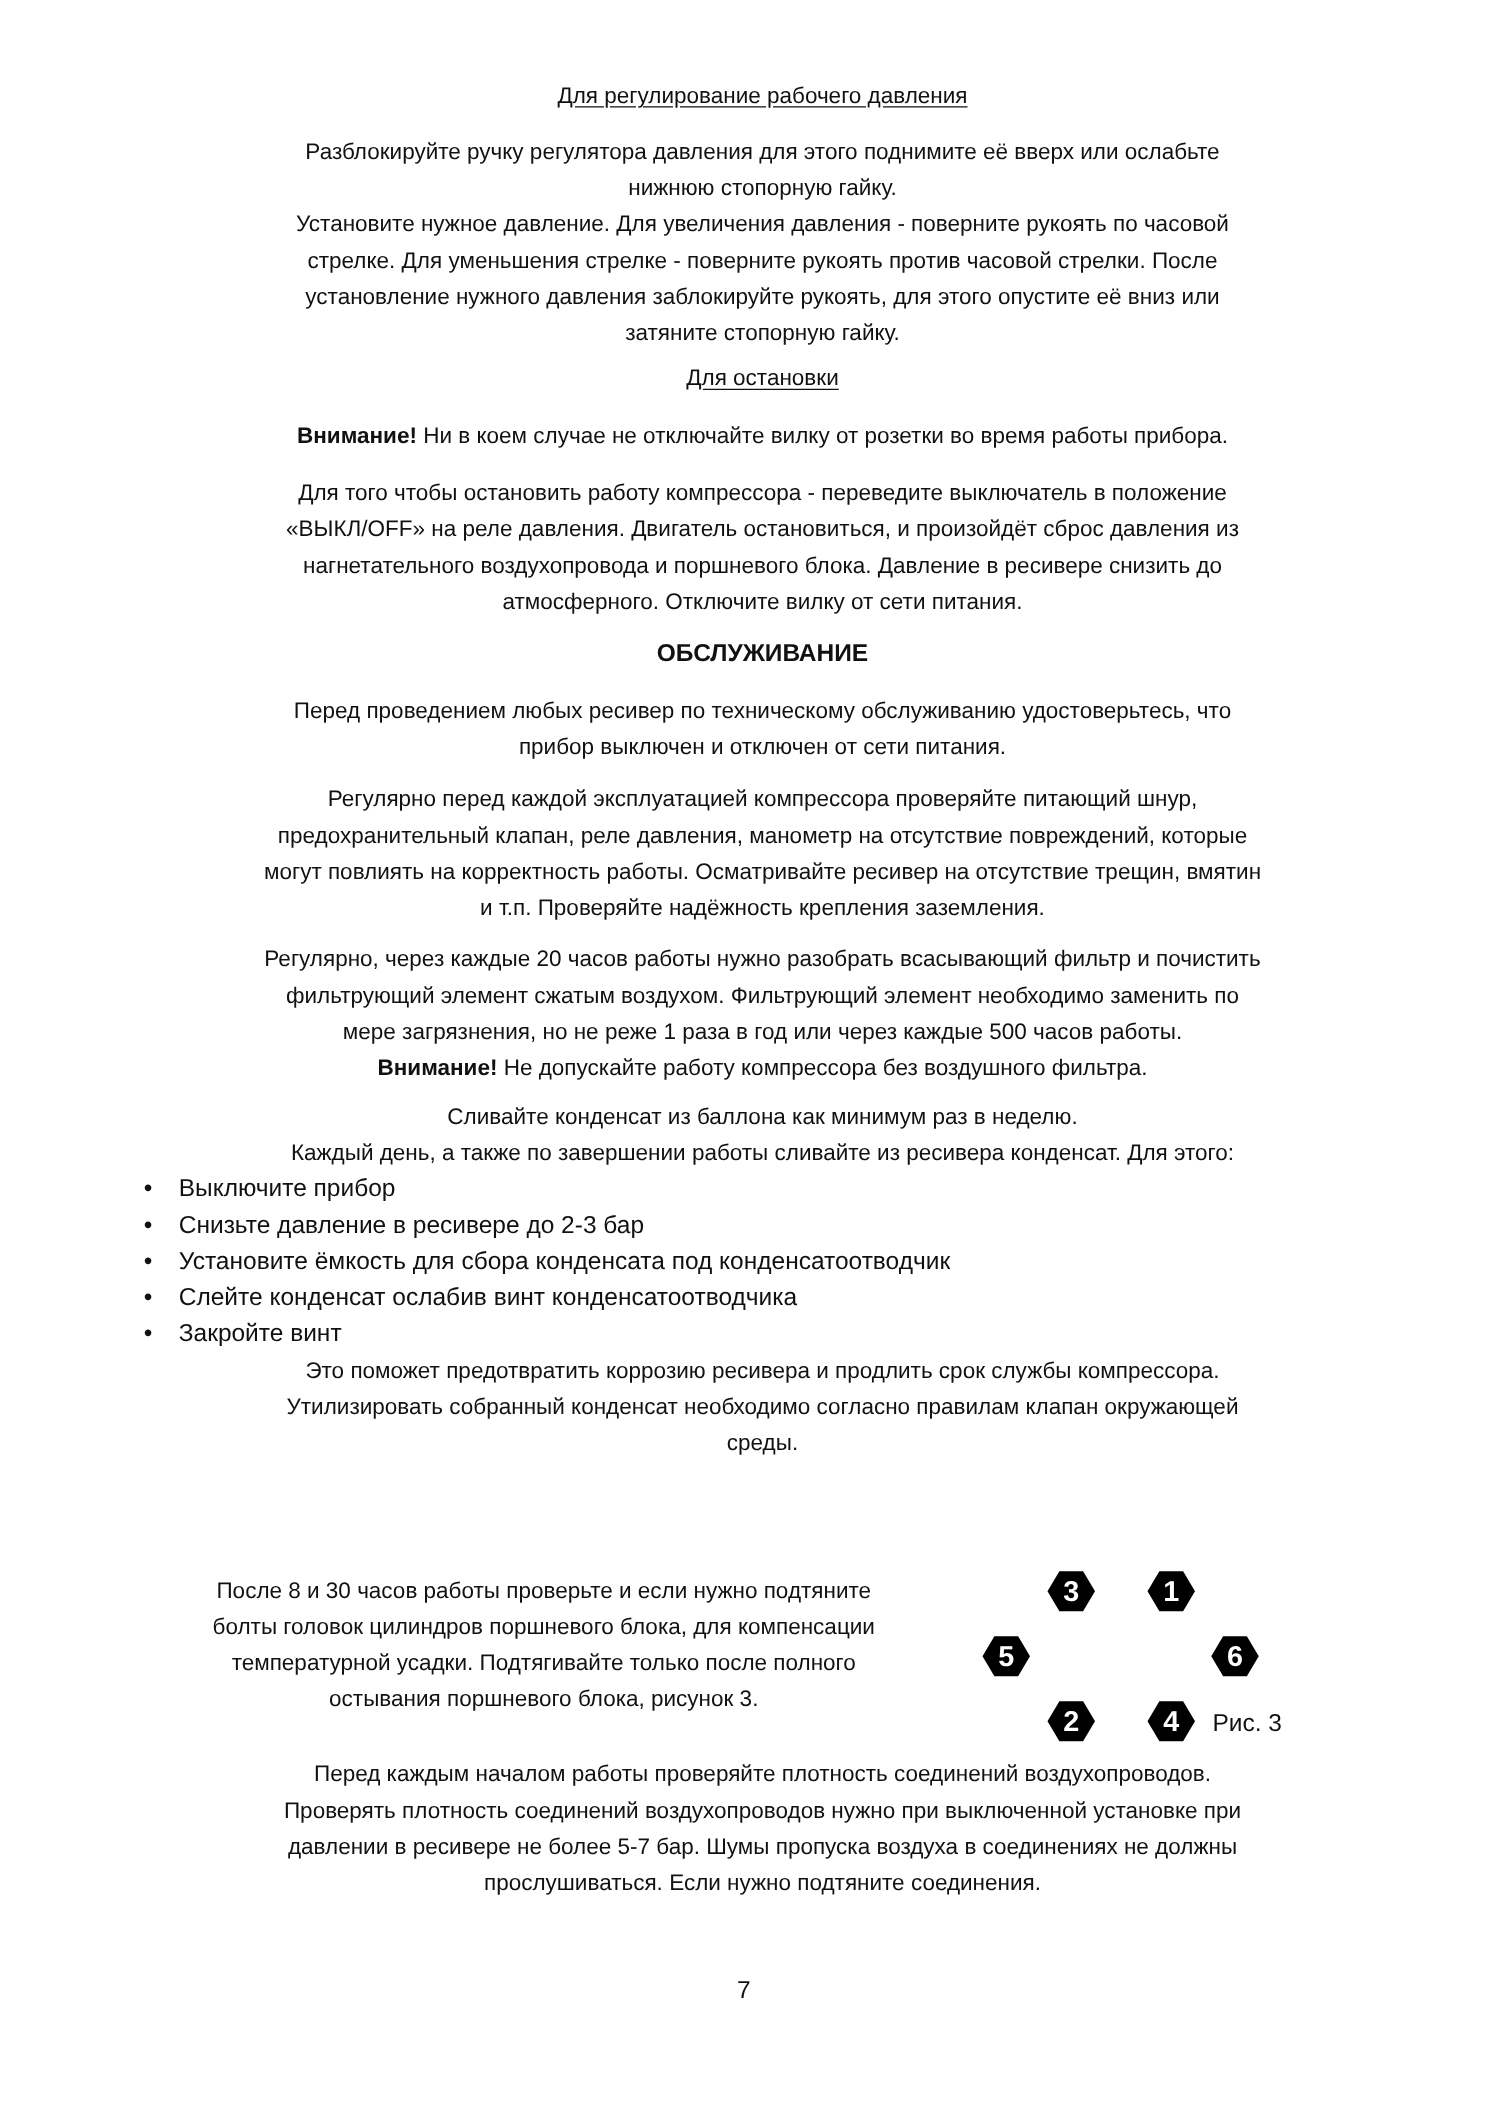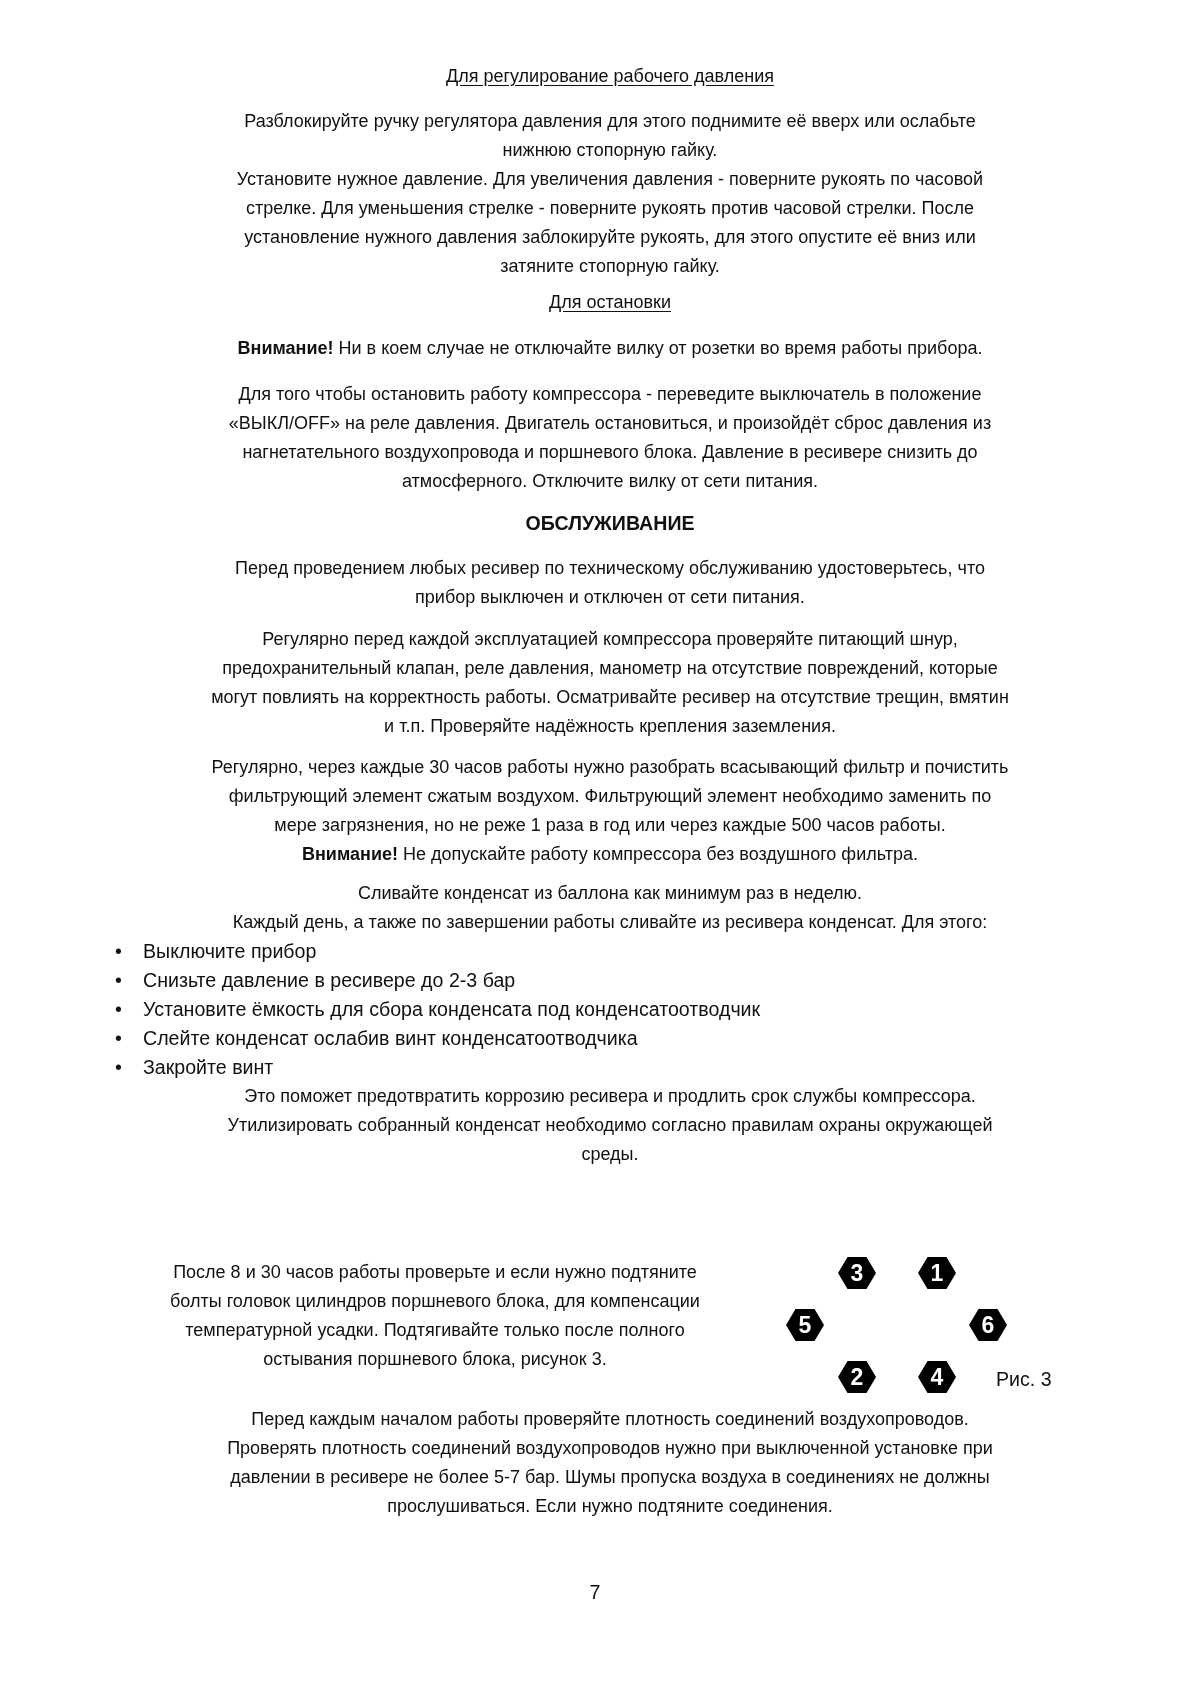--- a/index.html
+++ b/index.html
@@ -8,21 +8,21 @@
   .page { position: absolute; left: 0; top: 0; width: 1190px; height: 1682px; }
   .blk { position: absolute; left: 115px; width: 990px; font-size: 18px; line-height: 29px; margin: 0; text-align: center; }
   .ul { text-decoration: underline; text-underline-offset: 3px; }
   .b { font-weight: bold; }
   .heading { position: absolute; left: 115px; width: 990px; text-align: center; font-weight: bold; font-size: 19.6px; line-height: 29px; margin: 0; }
   .list { position: absolute; left: 115px; width: 990px; margin: 0; padding: 0; list-style: none; font-size: 19.6px; line-height: 29px; }
   .list li { position: relative; padding-left: 28px; }
   .list li .bullet { position: absolute; left: 0; top: 0; }
   .fig { position: absolute; left: 770px; top: 1240px; width: 320px; height: 160px; }
   .fig svg { position: absolute; left: 0; top: 0; }
-  .fig-caption { position: absolute; left: 226px; top: 127px; font-size: 19.6px; line-height: 24px; }
+  .fig-caption { position: absolute; left: 200px; top: 127px; font-size: 19.6px; line-height: 24px; }
   .pagenum { position: absolute; left: 0; width: 1190px; top: 1580px; text-align: center; font-size: 19.6px; line-height: 24px; }
 </style>
 </head>
 <body>
 
 <div class="page">
 
   <p class="blk ul" style="top:62px;">Для регулирование рабочего давления</p>
   <div class="blk" style="top:107px;">
     <div>Разблокируйте ручку регулятора давления для этого поднимите её вверх или ослабьте</div>
@@ -50,42 +50,42 @@
   </div>
 
   <div class="blk" style="top:625px;">
     <div>Регулярно перед каждой эксплуатацией компрессора проверяйте питающий шнур,</div>
     <div>предохранительный клапан, реле давления, манометр на отсутствие повреждений, которые</div>
     <div>могут повлиять на корректность работы. Осматривайте ресивер на отсутствие трещин, вмятин</div>
     <div>и т.п. Проверяйте надёжность крепления заземления.</div>
   </div>
 
   <div class="blk" style="top:753px;">
-    <div>Регулярно, через каждые 30 часов работы нужно разобрать всасывающий фильтр и почистить</div>
+    <div>Регулярно, через каждые 20 часов работы нужно разобрать всасывающий фильтр и почистить</div>
     <div>фильтрующий элемент сжатым воздухом. Фильтрующий элемент необходимо заменить по</div>
     <div>мере загрязнения, но не реже 1 раза в год или через каждые 500 часов работы.</div>
     <div><span class="b">Внимание!</span><span> Не допускайте работу компрессора без воздушного фильтра.</span></div>
   </div>
 
   <div class="blk" style="top:879px;">
     <div>Сливайте конденсат из баллона как минимум раз в неделю.</div>
     <div>Каждый день, а также по завершении работы сливайте из ресивера конденсат. Для этого:</div>
   </div>
 
   <ul class="list" style="top:937px;">
     <li><span class="bullet">•</span><span>Выключите прибор</span></li>
     <li><span class="bullet">•</span><span>Снизьте давление в ресивере до 2-3 бар</span></li>
     <li><span class="bullet">•</span><span>Установите ёмкость для сбора конденсата под конденсатоотводчик</span></li>
     <li><span class="bullet">•</span><span>Слейте конденсат ослабив винт конденсатоотводчика</span></li>
     <li><span class="bullet">•</span><span>Закройте винт</span></li>
   </ul>
 
   <div class="blk" style="top:1082px;">
     <div>Это поможет предотвратить коррозию ресивера и продлить срок службы компрессора.</div>
-    <div>Утилизировать собранный конденсат необходимо согласно правилам охраны окружающей</div>
+    <div>Утилизировать собранный конденсат необходимо согласно правилам клапан окружающей</div>
     <div>среды.</div>
   </div>
 
   <div class="blk" style="top:1258px; width:640px;">
     <div>После 8 и 30 часов работы проверьте и если нужно подтяните</div>
     <div>болты головок цилиндров поршневого блока, для компенсации</div>
     <div>температурной усадки. Подтягивайте только после полного</div>
     <div>остывания поршневого блока, рисунок 3.</div>
   </div>
 

